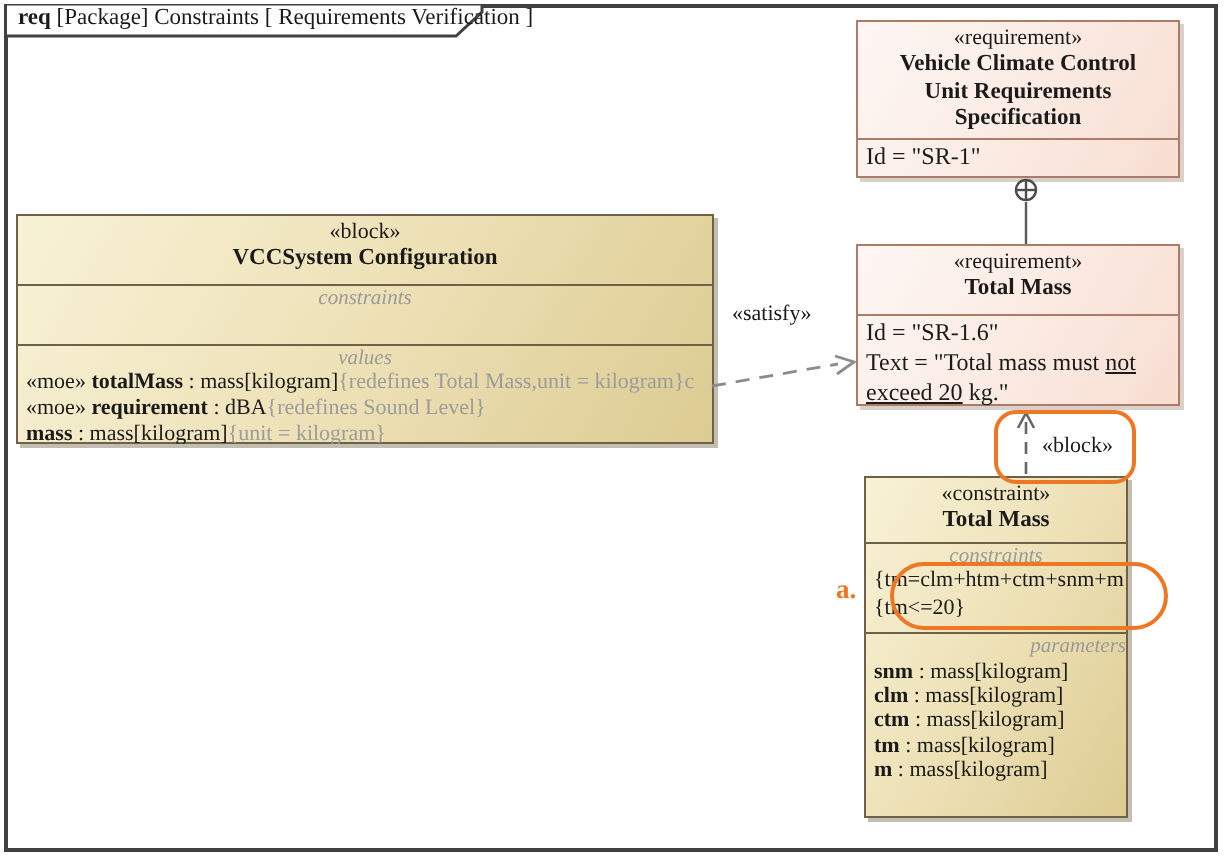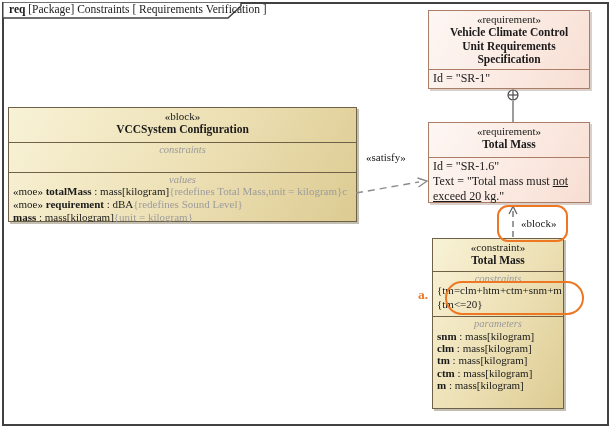--- a/index.html
+++ b/index.html
@@ -94,25 +94,25 @@
     <div class="title" style="height:32px;">
       <span class="stereo">«constraint»</span>
       <span class="nodename">Total Mass</span>
     </div>
     <div class="comp cons" style="height:45px;">
       <span class="complabel">constraints</span>
       <div class="row">{tm=clm+htm+ctm+snm+m}</div>
       <div class="row">{tm&lt;=20}</div>
     </div>
     <div class="comp params" style="height:92px;">
-      <span class="complabel" style="padding-bottom:1px;">parameters</span>
+      <span class="complabel" style="padding-bottom:1px;text-align:right;">parameters</span>
       <div class="row"><span class="nm">snm</span><span> : mass[kilogram]</span></div>
       <div class="row"><span class="nm">clm</span><span> : mass[kilogram]</span></div>
+      <div class="row"><span class="nm">ctm</span><span> : mass[kilogram]</span></div>
       <div class="row"><span class="nm">tm</span><span> : mass[kilogram]</span></div>
-      <div class="row"><span class="nm">ctm</span><span> : mass[kilogram]</span></div>
       <div class="row"><span class="nm">m</span><span> : mass[kilogram]</span></div>
     </div>
   </div>
 
   <svg id="overlay">
 
     <g>
       <line x1="513" y1="101" x2="513" y2="122" stroke="#5a5a5a" stroke-width="1.2"></line>
       <circle cx="513" cy="95" r="5" fill="#ffffff" stroke="#4c4c4c" stroke-width="1.2"></circle>
       <line x1="508" y1="95" x2="518" y2="95" stroke="#4c4c4c" stroke-width="1.2"></line>

